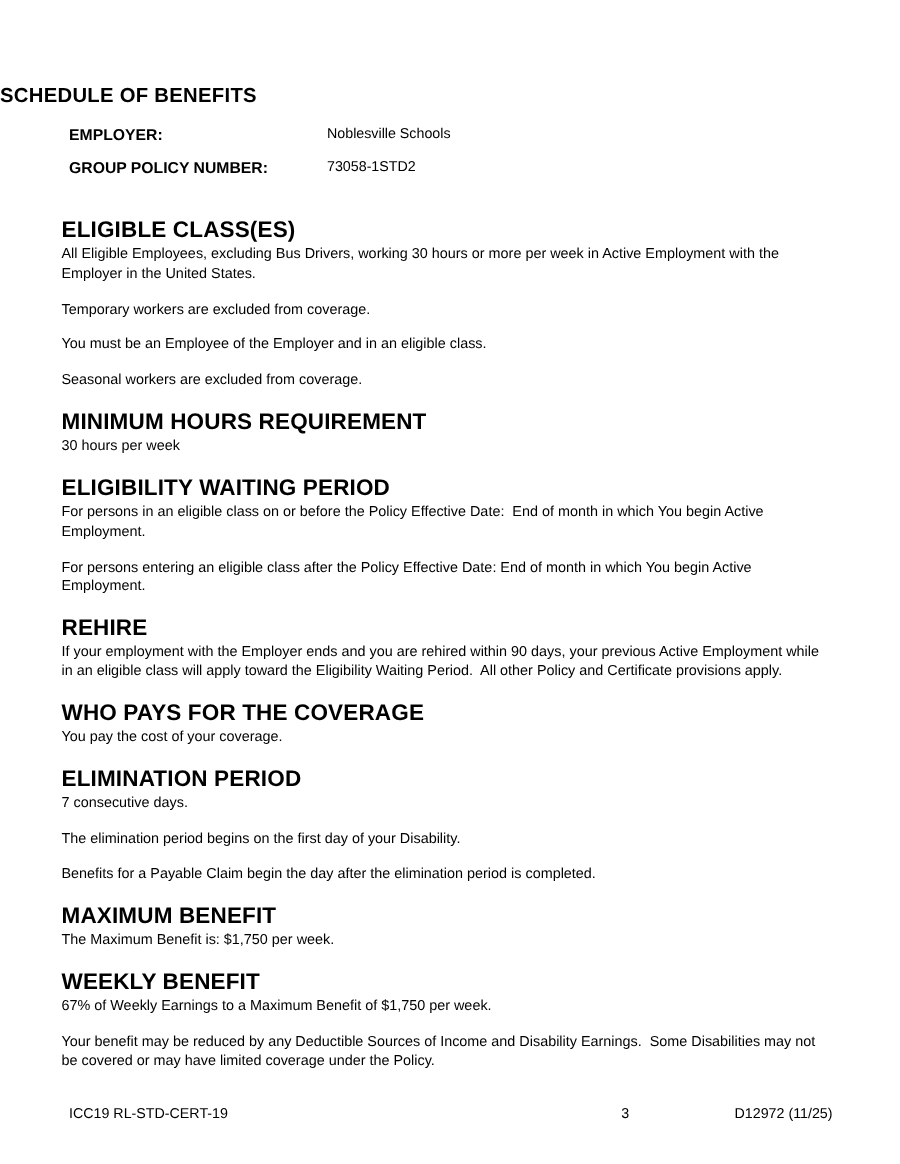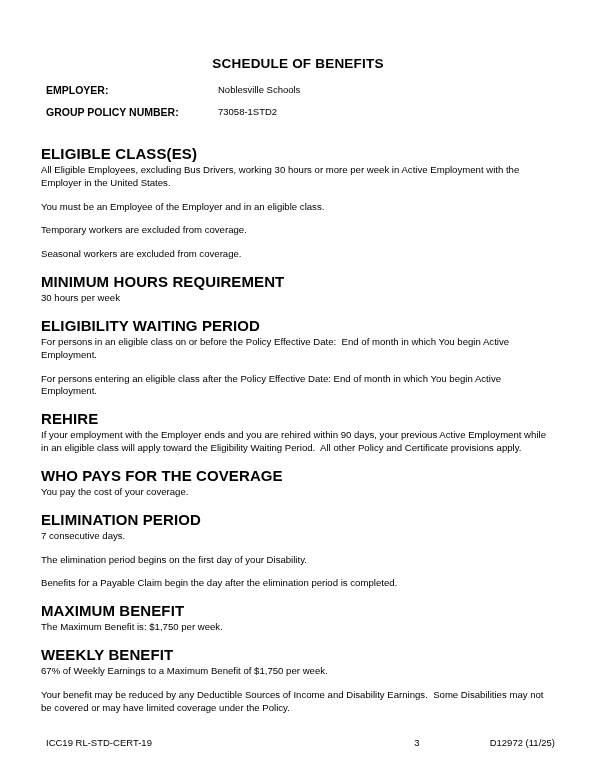--- a/index.html
+++ b/index.html
@@ -15,21 +15,20 @@
     font-family: "Liberation Sans", sans-serif;
     color: #000000;
     overflow: hidden;
     box-sizing: border-box;
   }
   .doc-title {
     position: absolute;
     top: 56px;
     left: 0;
     width: 596px;
-    text-align: center;
     font-size: 13.5px;
     font-weight: bold;
     letter-spacing: 0.2px;
   }
   .meta-table {
     position: absolute;
     top: 84px;
     left: 46px;
     width: 508px;
   }
@@ -113,22 +112,22 @@
       <div class="meta-row">
         <div class="meta-label">GROUP POLICY NUMBER:</div>
         <div class="meta-value">73058-1STD2</div>
       </div>
     </div>
 
   <div class="body-area">
       <div class="section">
         <h2 class="section-heading">ELIGIBLE CLASS(ES)</h2>
         <p class="para">All Eligible Employees, excluding Bus Drivers, working 30 hours or more per week in Active Employment with the Employer in the United States.</p>
+        <p class="para">Temporary workers are excluded from coverage.</p>
         <p class="para">You must be an Employee of the Employer and in an eligible class.</p>
-        <p class="para">Temporary workers are excluded from coverage.</p>
         <p class="para">Seasonal workers are excluded from coverage.</p>
       </div>
       <div class="section">
         <h2 class="section-heading">MINIMUM HOURS REQUIREMENT</h2>
         <p class="para">30 hours per week</p>
       </div>
       <div class="section">
         <h2 class="section-heading">ELIGIBILITY WAITING PERIOD</h2>
         <p class="para">For persons in an eligible class on or before the Policy Effective Date:  End of month in which You begin Active Employment.</p>
         <p class="para">For persons entering an eligible class after the Policy Effective Date: End of month in which You begin Active Employment.</p>

